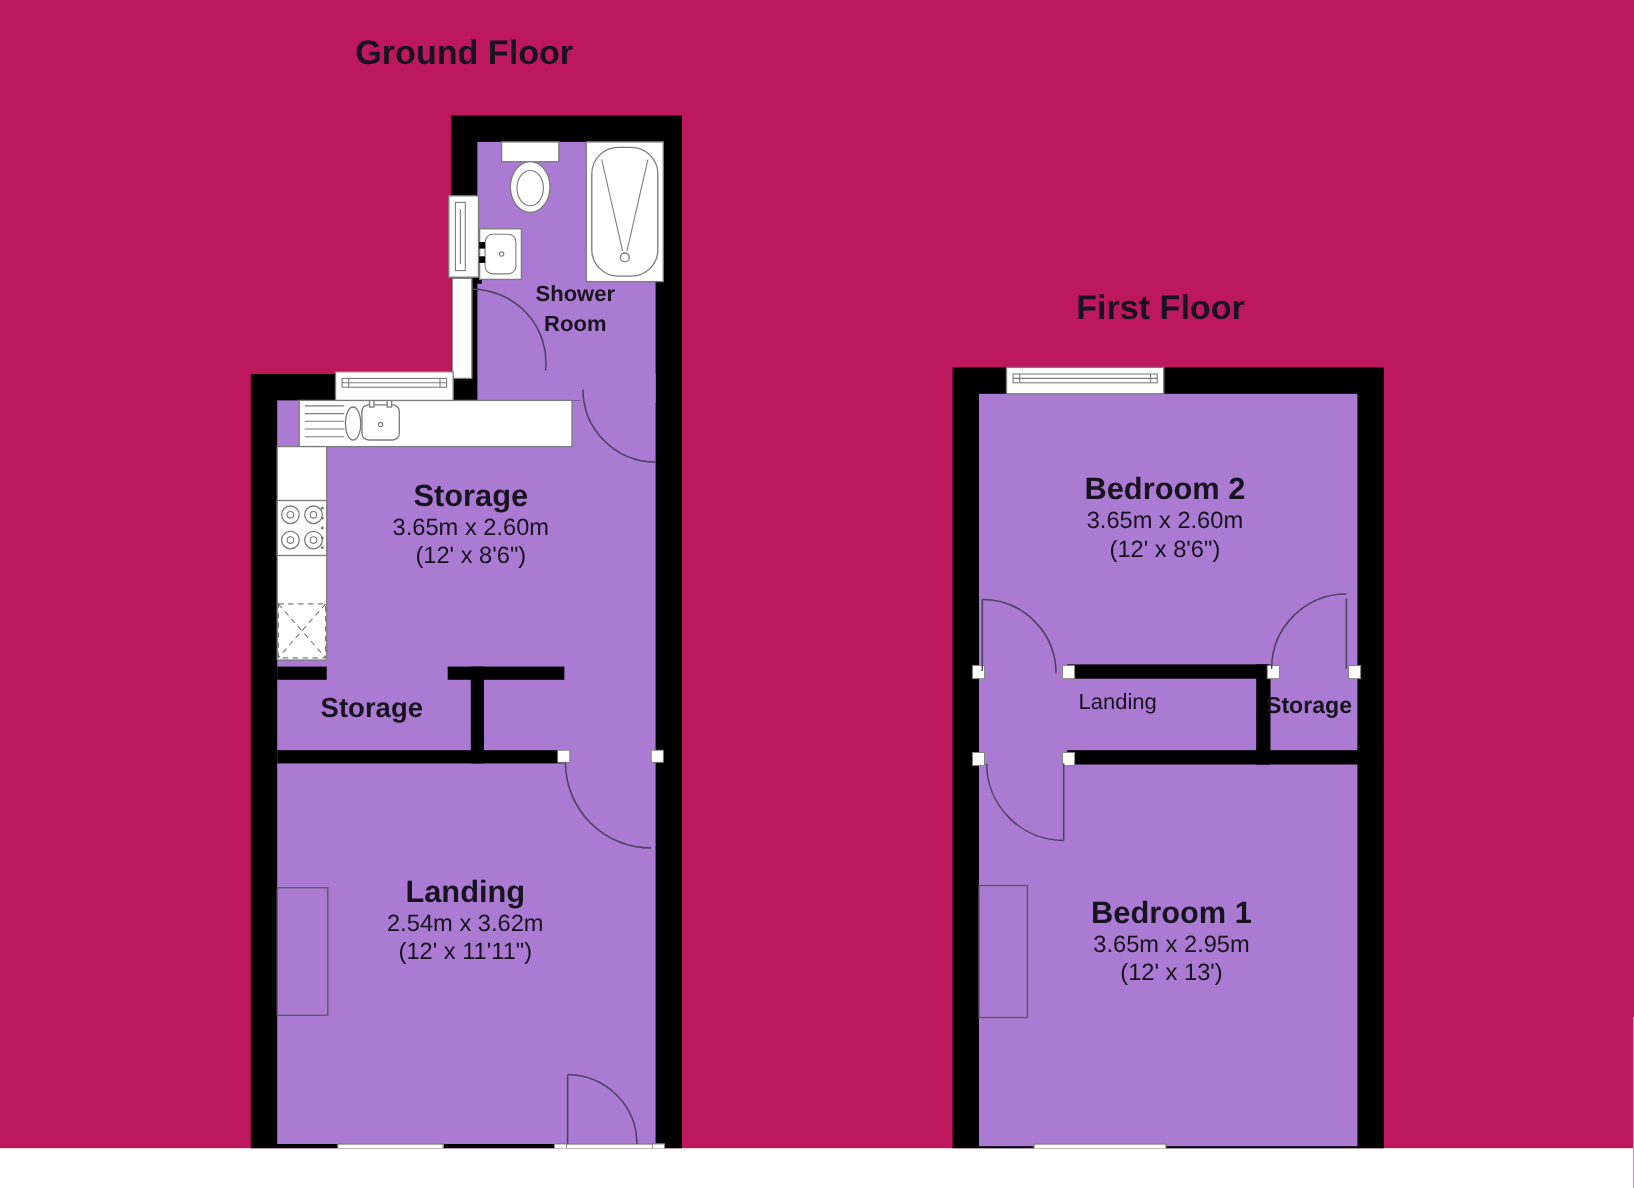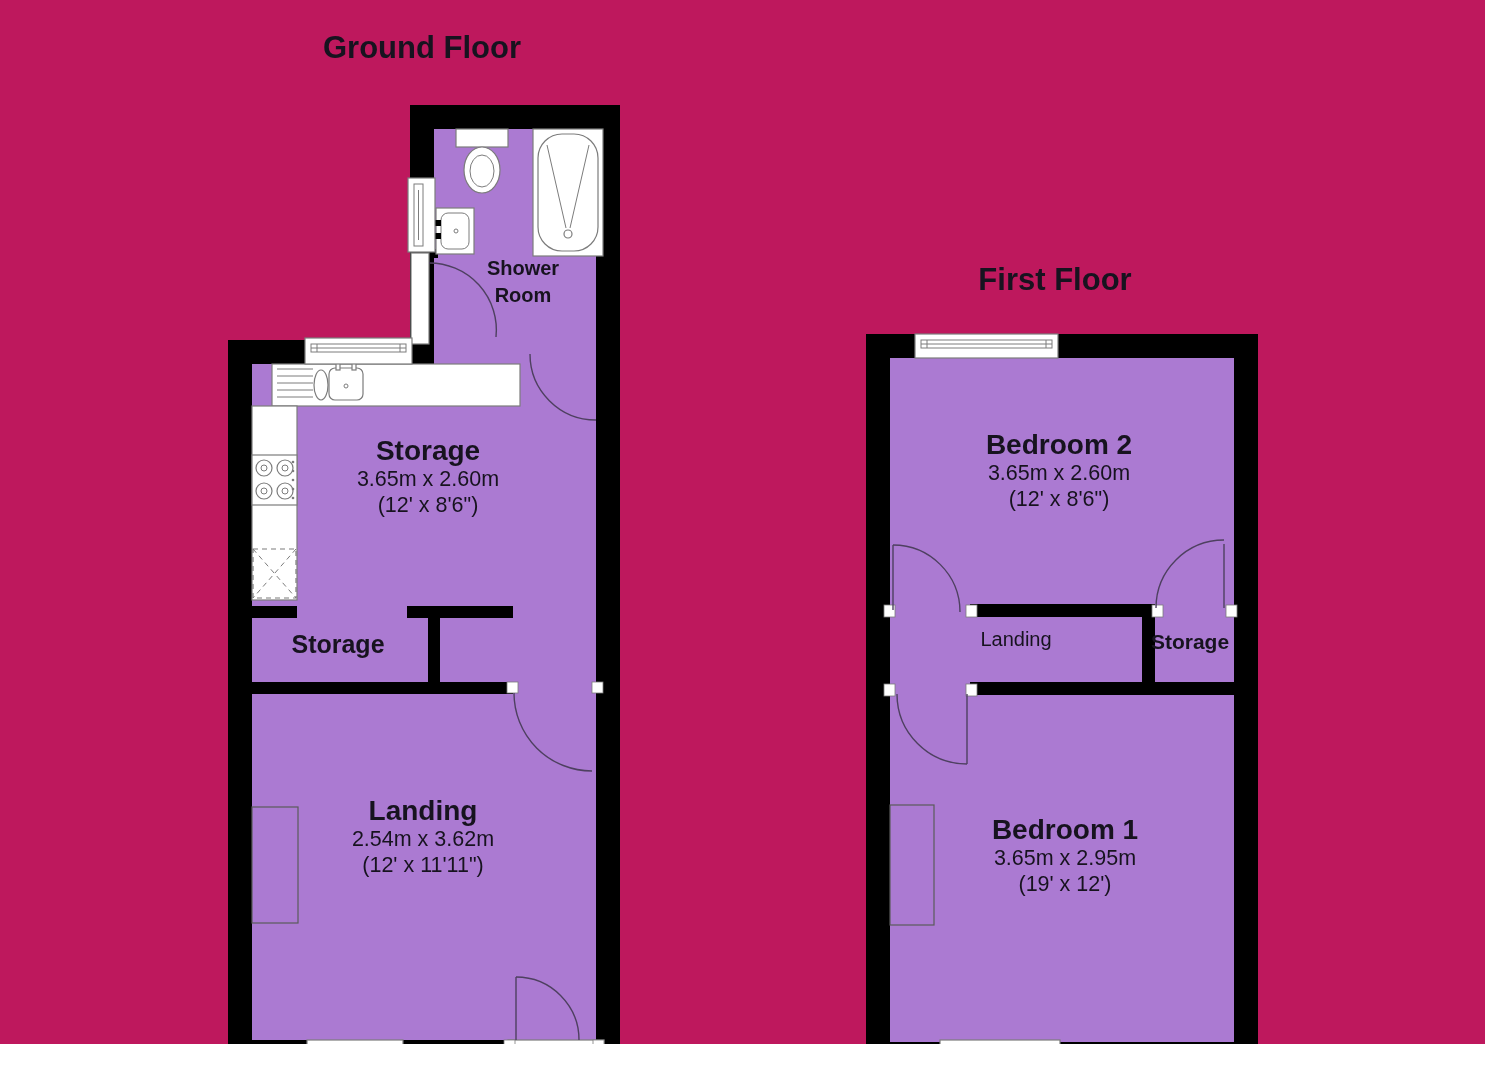--- a/index.html
+++ b/index.html
@@ -229,16 +229,16 @@
     <div class="room-dims">(12' x 8'6")</div>
   </div>
 
   <div class="label landing-label" style="left:1016px;top:628px;">Landing</div>
 
   <div class="label storage-ff" style="left:1190px;top:630px;">Storage</div>
 
   <div class="label" style="left:1065px;top:815px;">
     <div class="room-name">Bedroom 1</div>
     <div class="room-dims">3.65m x 2.95m</div>
-    <div class="room-dims">(19' x 12')</div>
+    <div class="room-dims">(12' x 13')</div>
   </div>
 
 </div>
 
 </body></html>

